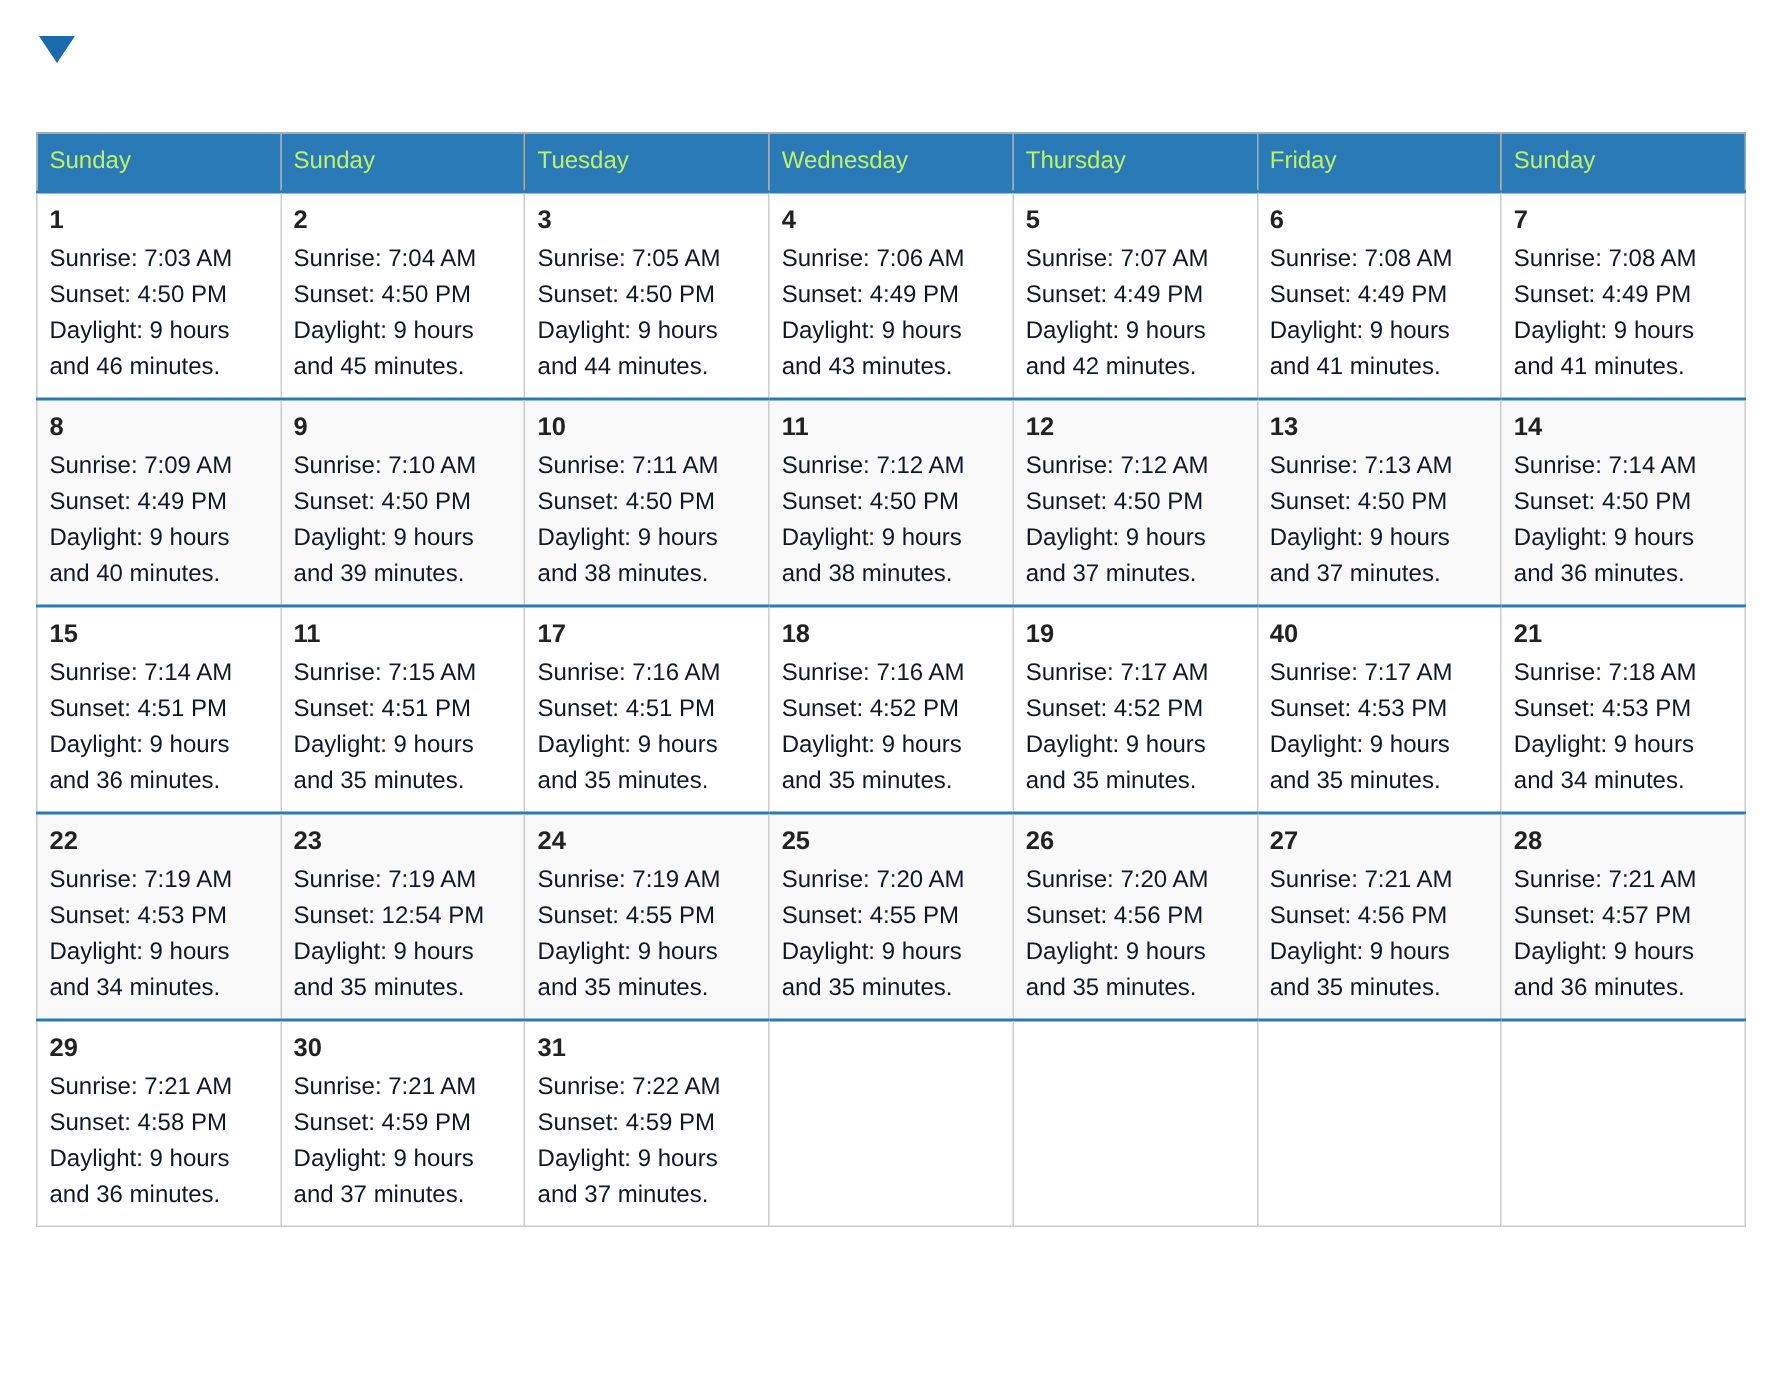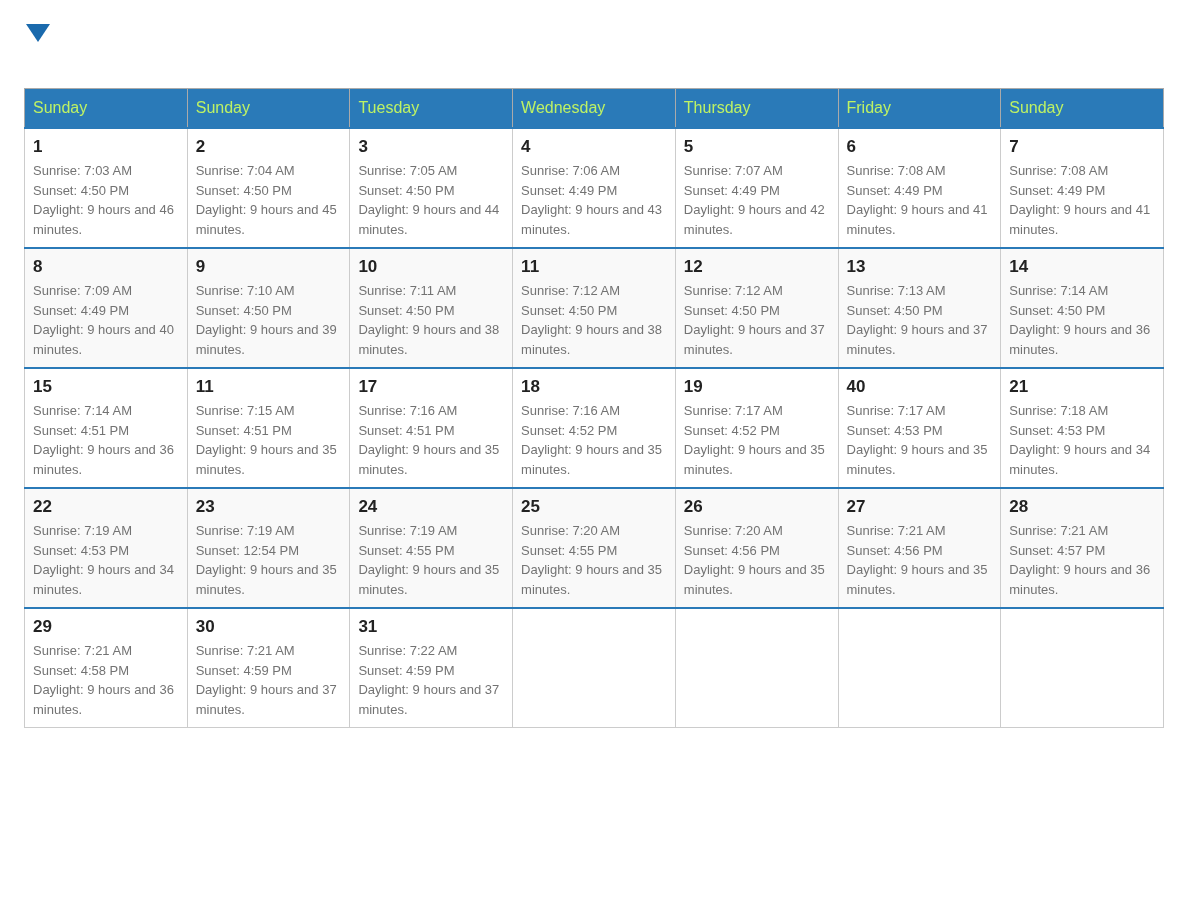--- a/index.html
+++ b/index.html
@@ -82,23 +82,23 @@
       min-height: 110px;
     }
     .day-number {
       font-size: 17px;
       font-weight: bold;
       color: #222;
       display: block;
       margin-bottom: 4px;
     }
     .day-info {
-      font-size: 13px;
+      font-size: 16px;
       line-height: 1.5;
-      color: #737373;
+      color: #0f172a;
     }
     .calendar tr:nth-child(even) td {
       background: #f9f9f9;
     }
     .empty-cell {
       background: #fff;
     }
     .week-row td {
       border-top: 2px solid #2a7ab8;
     }

